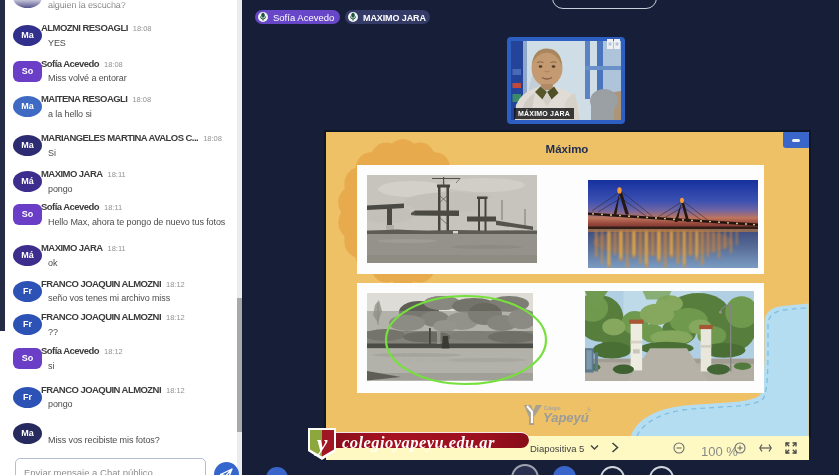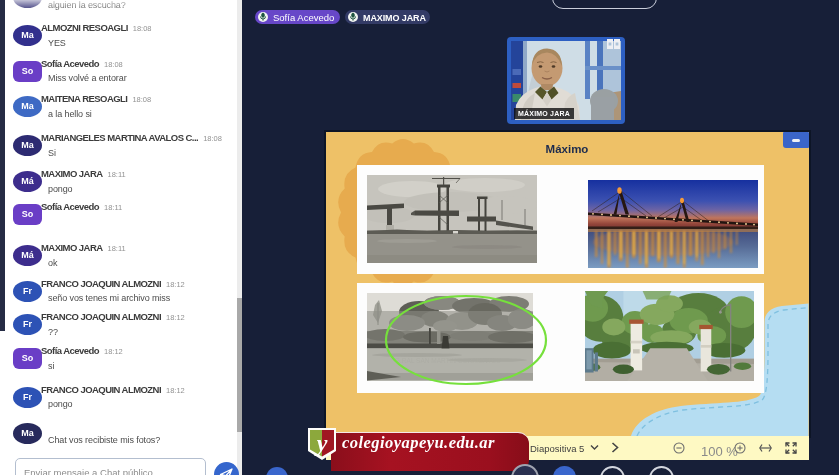--- a/index.html
+++ b/index.html
@@ -33,21 +33,21 @@
   #vlabel{position:absolute;left:7px;top:71px;background:rgba(10,10,12,0.78);color:#fff;font-size:7px;font-weight:bold;padding:2px 4px;letter-spacing:0.2px;}
   
   #slide{position:absolute;left:326px;top:131.5px;width:482.5px;height:304px;background:#eec167;overflow:hidden;box-shadow:0 0 0 2px #0d1526;}
   .panel{position:absolute;background:#fdfdfd;}
   #title{position:absolute;left:0;top:11px;width:482px;text-align:center;font-size:11.5px;font-weight:bold;color:#1c2b4e;}
   #minbtn{position:absolute;left:783px;top:131.5px;width:25.5px;height:16.5px;background:#3a65c9;border-radius:1px 1px 1px 3px;}#minbtn i{position:absolute;left:8.5px;top:7.5px;width:8px;height:3px;border-radius:1.5px;background:#eef1f6;}
   
   #toolbar{position:absolute;left:326px;top:435.5px;width:482.5px;height:24px;background:#fef9c3;}
   #toolbar .t{position:absolute;top:7px;font-size:9.5px;color:#414141;}
   
-  #ribbon{position:absolute;left:331px;top:431.5px;width:198px;height:39px;border-top:1.5px solid rgba(255,255,255,0.9);box-sizing:border-box;background:linear-gradient(90deg,#8a0e1b,#a61221 30%,#9a0f1e 80%,#870d19);border-radius:0 11px 11px 0;}
+  #ribbon{position:absolute;left:331px;top:431.5px;width:198px;height:16px;border-top:1.5px solid rgba(255,255,255,0.9);box-sizing:border-box;background:linear-gradient(90deg,#8a0e1b,#a61221 30%,#9a0f1e 80%,#870d19);border-radius:0 11px 11px 0;}
   #ribtxt{position:absolute;left:11px;top:0.5px;font-family:"Liberation Serif",serif;font-style:italic;font-weight:bold;font-size:16.5px;color:#fff;letter-spacing:0.45px;}
   
   .bc{position:absolute;border-radius:50%;}
 </style>
 </head>
 <body>
 
 <div id="outline"></div>
 
 <div id="slide">
@@ -285,20 +285,31 @@
           <rect x="10" y="58" width="3.5" height="18"></rect>
         </g>
       <rect x="1.5" y="56" width="5.5" height="18" fill="#7d9aac"></rect>
       <path d="M0 0 L24 0 Q15 9 19 17 L6 13 Z" fill="#6f9a50"></path>
       <path d="M60 0 L90 0 L86 8 L64 8 Z" fill="#7aa257" opacity="0.8"></path>
     </svg>
   </div>
   <svg class="abs" style="left:54px;top:160px" width="174" height="94" viewBox="0 0 174 94">
     <ellipse cx="86" cy="48" rx="80" ry="44" fill="none" stroke="#76e03c" stroke-width="2.2"></ellipse>
   </svg>
+  <div class="abs" id="yapeyu" style="left:197px;top:271px;">
+    <svg width="70" height="25" viewBox="0 0 70 25">
+      <g fill="#9b9b99">
+        <path d="M1 2 L8 2 L10 8 L13 2 L19 2 L11 14 L11 22 L6 22 L6 14 Z" opacity="0.85"></path>
+        <path d="M4 3 L9 9 L9 20" fill="none" stroke="#fdfdfc" stroke-width="2.2"></path>
+      </g>
+      <text x="21" y="7" font-size="4.5" fill="#a3a3a1" font-weight="bold">Colegio</text>
+      <text x="20" y="19" font-size="13" fill="#9b9b99" font-weight="bold" font-style="italic">Yapeyú</text>
+      <text x="64" y="9" font-size="5" fill="#a3a3a1">®</text>
+    </svg>
+  </div>
 </div>
 <div id="minbtn">
     <i></i>
   </div>
 
 <div id="toolbar">
   <span class="t" style="left:204px;">Diapositiva 5</span>
   <svg class="abs" style="left:264px;top:8px" width="9" height="7" viewBox="0 0 9 7">
       <path d="M1 1.5 L4.5 5 L8 1.5" fill="none" stroke="#444" stroke-width="1.4"></path>
     </svg>
@@ -441,20 +452,21 @@
         <div class="mtxt">Si</div>
       </div>
       <div class="mrow" style="top:171px">
         <div class="av" style="background:#3d2d8d;top:0">Má</div>
         <div class="nrow"><span class="nm">MAXIMO JARA</span><span class="tm">18:11</span></div>
         <div class="mtxt">pongo</div>
       </div>
       <div class="mrow" style="top:204px">
         <div class="av sq" style="background:#6a3ec6;top:0">So</div>
         <div class="nrow"><span class="nm">Sofía Acevedo</span><span class="tm">18:11</span></div>
+        <div class="mtxt">Hello Max, ahora te pongo de nuevo tus fotos</div>
       </div>
       <div class="mrow" style="top:245px">
         <div class="av" style="background:#3d2d8d;top:0">Má</div>
         <div class="nrow"><span class="nm">MAXIMO JARA</span><span class="tm">18:11</span></div>
         <div class="mtxt">ok</div>
       </div>
       <div class="mrow" style="top:280.5px">
         <div class="av" style="background:#2d52b5;top:0">Fr</div>
         <div class="nrow"><span class="nm">FRANCO JOAQUIN ALMOZNI</span><span class="tm">18:12</span></div>
         <div class="mtxt">seño vos tenes mi archivo miss</div>
@@ -469,21 +481,21 @@
         <div class="nrow"><span class="nm">Sofía Acevedo</span><span class="tm">18:12</span></div>
         <div class="mtxt">si</div>
       </div>
       <div class="mrow" style="top:386.5px">
         <div class="av" style="background:#2d52b5;top:0">Fr</div>
         <div class="nrow"><span class="nm">FRANCO JOAQUIN ALMOZNI</span><span class="tm">18:12</span></div>
         <div class="mtxt">pongo</div>
       </div>
       <div class="mrow" style="top:422.5px">
         <div class="av" style="background:#272a5c;top:0">Ma</div>
-        <div class="mtxt">Chat vos recibiste mis fotos?</div>
+        <div class="mtxt">Miss vos recibiste mis fotos?</div>
       </div>
     </div>
   <div id="chatfade"></div>
   <div id="leftstrip"></div>
   <div id="sbtrack"></div>
   <div id="sbthumb"></div>
   <div id="inputbox">
       <span>Enviar mensaje a Chat público</span>
     </div>
   <div id="sendbtn">

